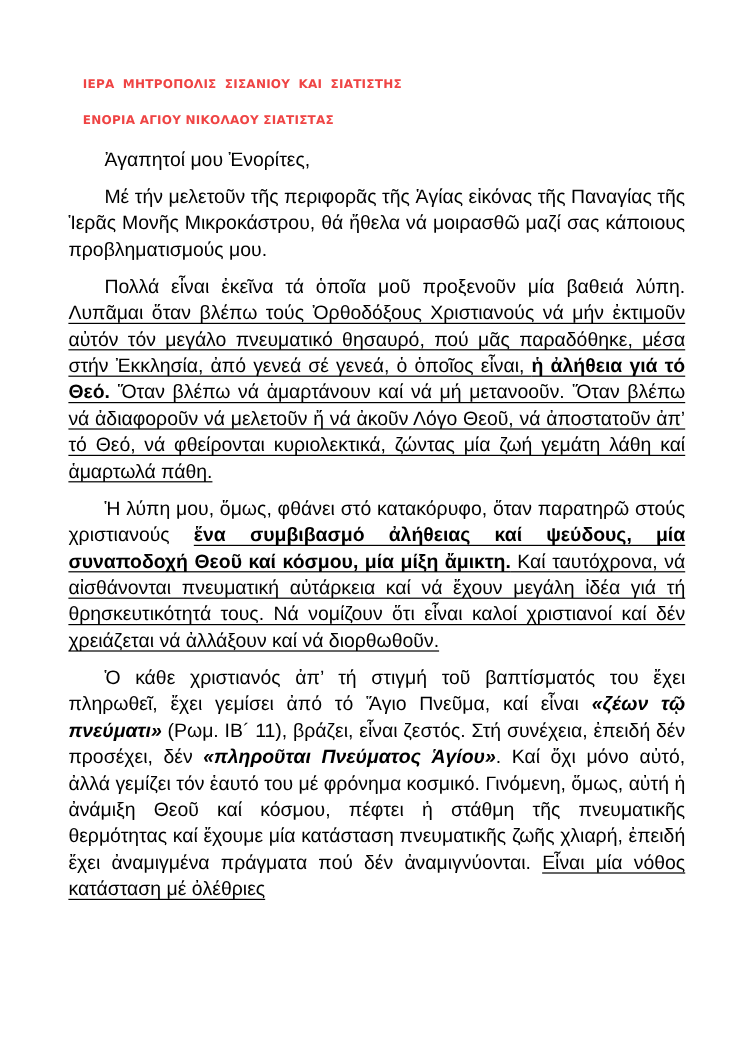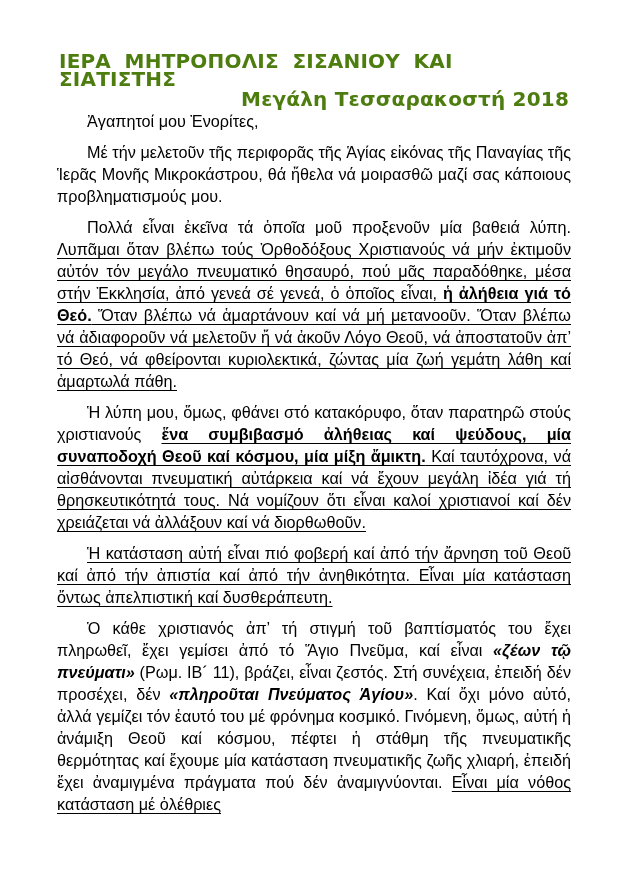--- a/index.html
+++ b/index.html
@@ -15,27 +15,27 @@
   }
   .page {
     box-sizing: border-box;
     width: 618px;
     height: 887px;
     padding: 50px 47px 0 57px;
     background: #ffffff;
   }
   
   .letterhead p {
-    margin: 2px;
+    margin: 12px;
     font-family: "DejaVu Sans", "Liberation Sans", sans-serif;
     font-weight: bold;
-    font-size: 20px;
+    font-size: 10px;
     line-height: 18px;
     letter-spacing: 0.2px;
-    color: #4d7c0f;
+    color: #ef4444;
   }
   .h-line1 { margin-bottom: 14px; word-spacing: 0.32em; }
   .h-line2 { margin-bottom: 21px; }
   .h-date  { text-align: right; margin-right: -5px; margin-bottom: 15px; }
 
   
   .bodytext {
     font-family: Liberation Sans, sans-serif;
     font-size: 16.2px;
     line-height: 22px;
@@ -51,31 +51,30 @@
   .bu { font-weight: bold; text-decoration: underline; text-underline-offset: 3px; text-decoration-thickness: 1.2px; margin-top: 32px; }
   .bi { font-weight: bold; font-style: italic; }
 </style>
 </head>
 <body>
 
 <div class="page">
 
   <div class="letterhead">
     <p class="h-line1">ΙΕΡΑ ΜΗΤΡΟΠΟΛΙΣ ΣΙΣΑΝΙΟΥ ΚΑΙ ΣΙΑΤΙΣΤΗΣ</p>
-    <p class="h-date">Μεγάλη Τεσσαρακοστή 2018</p>
+    <p class="h-line2">ΕΝΟΡΙΑ ΑΓΙΟΥ ΝΙΚΟΛΑΟΥ ΣΙΑΤΙΣΤΑΣ</p>
   </div>
 
   <div class="bodytext">
 
     <p class="salutation">Ἀγαπητοί μου Ἐνορίτες,</p>
 
     <p><span>Μέ τήν μελετοῦν τῆς περιφορᾶς τῆς Ἁγίας εἰκόνας τῆς Παναγίας τῆς Ἱερᾶς Μονῆς Μικροκάστρου, θά ἤθελα νά μοιρασθῶ μαζί σας κάποιους προβληματισμούς μου.</span></p>
 
     <p><span>Πολλά εἶναι ἐκεῖνα τά ὁποῖα μοῦ προξενοῦν μία βαθειά λύπη. </span><span class="u">Λυπᾶμαι ὅταν βλέπω τούς Ὀρθοδόξους Χριστιανούς νά μήν ἐκτιμοῦν αὐτόν τόν μεγάλο πνευματικό θησαυρό, πού μᾶς παραδόθηκε, μέσα στήν Ἐκκλησία, ἀπό γενεά σέ γενεά, ὁ ὁποῖος εἶναι, </span><span class="bu">ἡ ἀλήθεια γιά τό Θεό.</span><span class="u"> Ὅταν βλέπω νά ἁμαρτάνουν καί νά μή μετανοοῦν. Ὅταν βλέπω νά ἀδιαφοροῦν νά μελετοῦν ἤ νά ἀκοῦν Λόγο Θεοῦ, νά ἀποστατοῦν ἀπ’ τό Θεό, νά φθείρονται κυριολεκτικά, ζώντας μία ζωή γεμάτη λάθη καί ἁμαρτωλά πάθη.</span></p>
 
     <p><span>Ἡ λύπη μου, ὅμως, φθάνει στό κατακόρυφο, ὅταν παρατηρῶ στούς χριστιανούς </span><span class="bu">ἕνα συμβιβασμό ἀλήθειας καί ψεύδους, μία συναποδοχή Θεοῦ καί κόσμου, μία μίξη ἄμικτη.</span><span class="u"> Καί ταυτόχρονα, νά αἰσθάνονται πνευματική αὐτάρκεια καί νά ἔχουν μεγάλη ἰδέα γιά τή θρησκευτικότητά τους. Νά νομίζουν ὅτι εἶναι καλοί χριστιανοί καί δέν χρειάζεται νά ἀλλάξουν καί νά διορθωθοῦν.</span></p>
 
-    <p><span class="u">Ἡ κατάσταση αὐτή εἶναι πιό φοβερή καί ἀπό τήν ἄρνηση τοῦ Θεοῦ καί ἀπό τήν ἀπιστία καί ἀπό τήν ἀνηθικότητα. Εἶναι μία κατάσταση ὄντως ἀπελπιστική καί δυσθεράπευτη.</span></p>
 
     <p><span>Ὁ κάθε χριστιανός ἀπ’ τή στιγμή τοῦ βαπτίσματός του ἔχει πληρωθεῖ, ἔχει γεμίσει ἀπό τό Ἅγιο Πνεῦμα, καί εἶναι </span><span class="bi">«ζέων τῷ πνεύματι»</span><span> (Ρωμ. ΙΒ´ 11), βράζει, εἶναι ζεστός. Στή συνέχεια, ἐπειδή δέν προσέχει, δέν </span><span class="bi">«πληροῦται Πνεύματος Ἁγίου»</span><span>. Καί ὄχι μόνο αὐτό, ἀλλά γεμίζει τόν ἑαυτό του μέ φρόνημα κοσμικό. Γινόμενη, ὅμως, αὐτή ἡ ἀνάμιξη Θεοῦ καί κόσμου, πέφτει ἡ στάθμη τῆς πνευματικῆς θερμότητας καί ἔχουμε μία κατάσταση πνευματικῆς ζωῆς χλιαρή, ἐπειδή ἔχει ἀναμιγμένα πράγματα πού δέν ἀναμιγνύονται. </span><span class="u">Εἶναι μία νόθος κατάσταση μέ ὀλέθριες</span></p>
 
   </div>
 </div>
 
 </body></html>

